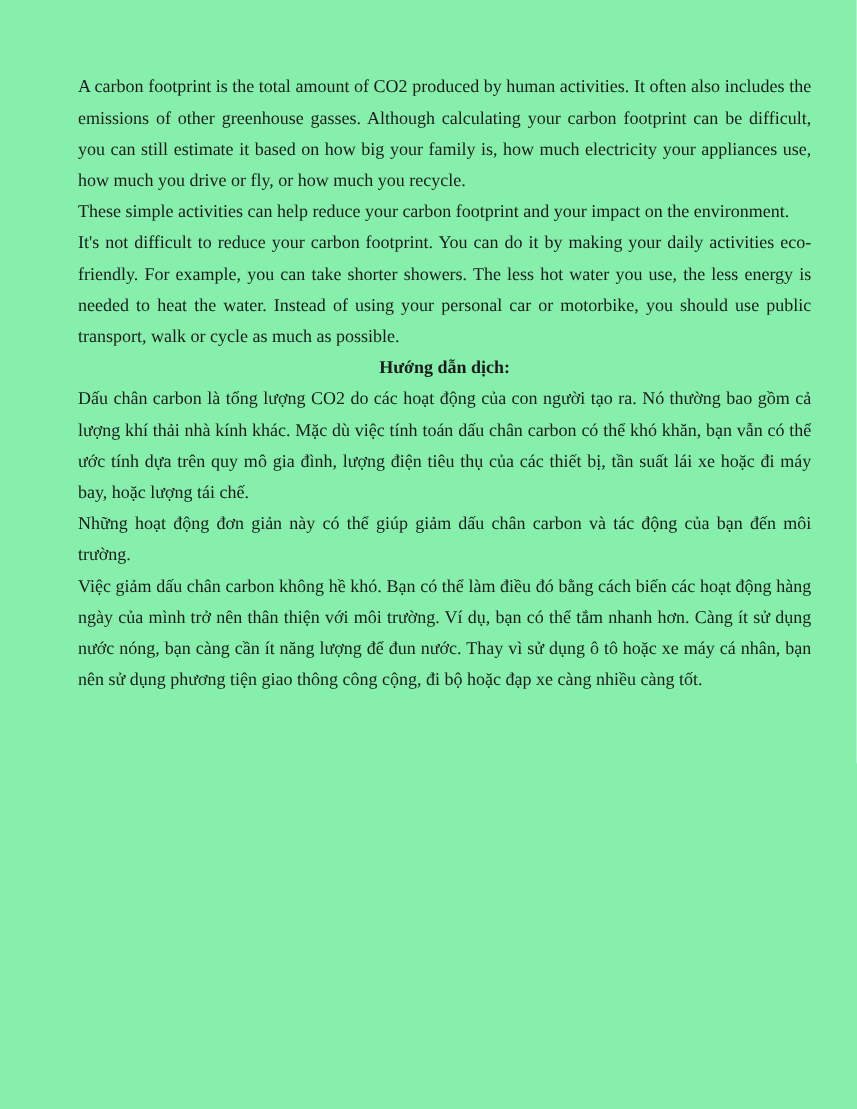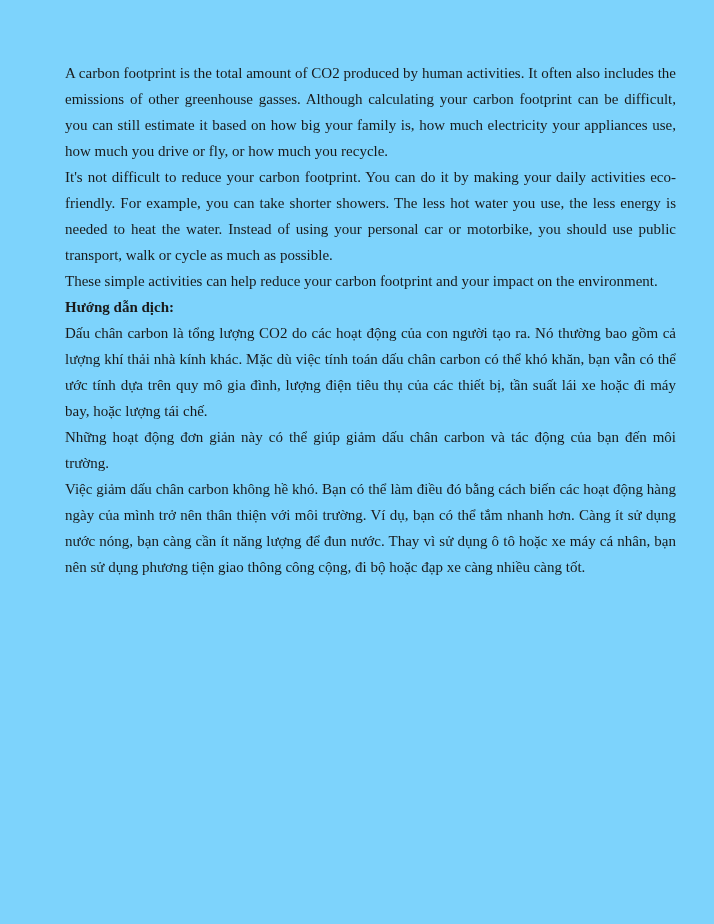--- a/index.html
+++ b/index.html
@@ -6,40 +6,40 @@
     margin: 0;
     padding: 0;
     background: #ffffff;
   }
   .page {
     position: relative;
     width: 714px;
     height: 924px;
     box-sizing: border-box;
     padding: 60px 38px 0 65px;
-    background: #7dd3fc;
+    background: #86efac;
     font-family: "Liberation Serif", "DejaVu Serif", serif;
     font-size: 15px;
     line-height: 26px;
     color: #1a1a1a;
     overflow: hidden;
   }
   .page p {
     margin: 0;
     text-align: justify;
   }
   .page p.heading {
     font-weight: bold;
-    text-align: left;
+    text-align: center;
   }
 </style>
 </head>
 <body>
 
 <div class="page">
   <p>A carbon footprint is the total amount of CO2 produced by human activities. It often also includes the emissions of other greenhouse gasses. Although calculating your carbon footprint can be difficult, you can still estimate it based on how big your family is, how much electricity your appliances use, how much you drive or fly, or how much you recycle.</p>
+  <p>These simple activities can help reduce your carbon footprint and your impact on the environment.</p>
   <p>It's not difficult to reduce your carbon footprint. You can do it by making your daily activities eco-friendly. For example, you can take shorter showers. The less hot water you use, the less energy is needed to heat the water. Instead of using your personal car or motorbike, you should use public transport, walk or cycle as much as possible.</p>
-  <p>These simple activities can help reduce your carbon footprint and your impact on the environment.</p>
   <p class="heading">Hướng dẫn dịch:</p>
   <p>Dấu chân carbon là tổng lượng CO2 do các hoạt động của con người tạo ra. Nó thường bao gồm cả lượng khí thải nhà kính khác. Mặc dù việc tính toán dấu chân carbon có thể khó khăn, bạn vẫn có thể ước tính dựa trên quy mô gia đình, lượng điện tiêu thụ của các thiết bị, tần suất lái xe hoặc đi máy bay, hoặc lượng tái chế.</p>
   <p>Những hoạt động đơn giản này có thể giúp giảm dấu chân carbon và tác động của bạn đến môi trường.</p>
   <p>Việc giảm dấu chân carbon không hề khó. Bạn có thể làm điều đó bằng cách biến các hoạt động hàng ngày của mình trở nên thân thiện với môi trường. Ví dụ, bạn có thể tắm nhanh hơn. Càng ít sử dụng nước nóng, bạn càng cần ít năng lượng để đun nước. Thay vì sử dụng ô tô hoặc xe máy cá nhân, bạn nên sử dụng phương tiện giao thông công cộng, đi bộ hoặc đạp xe càng nhiều càng tốt.</p>
 </div>
 
 </body></html>

